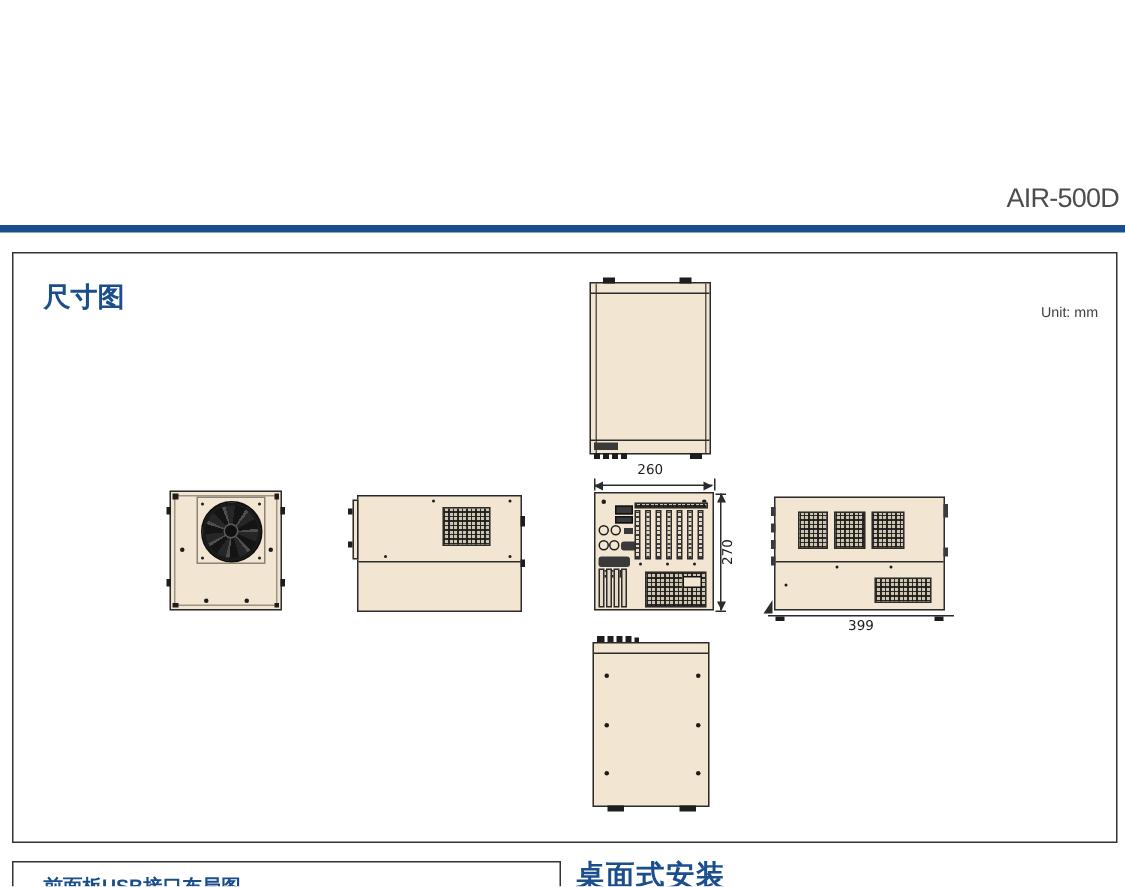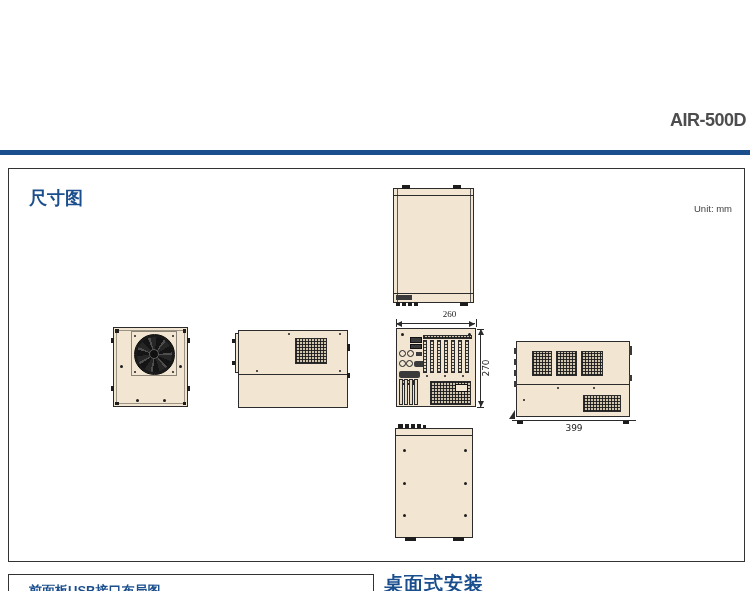--- a/index.html
+++ b/index.html
@@ -7,21 +7,21 @@
     --header-gray:#4d4d4f;
     --drawing-fill:#f2e6d2;
     --line:#2b2b2b;
   }
   *{margin:0;padding:0;box-sizing:border-box;}
   html,body{background:#fff;}
   .page{position:relative;width:750px;height:591px;background:#fff;overflow:hidden;
         font-family:"Liberation Sans",sans-serif;}
   .a{position:absolute;}
 
-  .product-title{top:110px;right:4px;font-size:18px;font-weight:bold;
+  .product-title{top:122px;right:4px;font-size:18px;font-weight:normal;
 ary    color:var(--header-gray);letter-spacing:-.5px;color:var(--header-gray);}
   .header-rule{top:150px;left:0;width:750px;height:5px;background:var(--accent-blue);}
 
   .panel{top:168px;left:8px;width:737px;height:394px;border:1.5px solid #333;background:#fff;}
   .sec-title{color:var(--accent-blue);font-weight:bold;}
   .dims-title{top:17px;left:20px;font-size:18px;}
   .unit-label{top:34px;right:12px;font-size:9.5px;color:#3f3f3f;}
 
   .body-fill{background:var(--drawing-fill);border:1.5px solid var(--line);}
   .hatch{background-color:#cfc4ae;border:1px solid var(--line);
@@ -84,21 +84,21 @@
     <div class="a vline" style="right:2.5px;top:0;height:100%;"></div>
     <div class="a hline" style="left:0;top:104px;width:100%;"></div>
     <div class="a gray" style="left:2px;top:106px;width:16px;height:5px;"></div>
     <div class="a dark" style="left:2px;bottom:-4px;width:4px;height:4px;"></div>
     <div class="a dark" style="left:8px;bottom:-4px;width:4px;height:4px;"></div>
     <div class="a dark" style="left:14px;bottom:-4px;width:4px;height:4px;"></div>
     <div class="a dark" style="left:20px;bottom:-4px;width:4px;height:4px;"></div>
     <div class="a dark" style="left:66px;bottom:-3.5px;width:8px;height:3.5px;"></div>
   </div>
 
-  <div class="a dim-label" style="left:409px;top:309px;width:81px;font-family:Liberation Serif, serif;">260</div>
+  <div class="a dim-label" style="left:393px;top:309px;width:81px;">260</div>
   <div class="a dim-h" style="left:396px;top:323px;width:79px;"></div>
   <div class="a tick-v" style="left:395.5px;top:319px;height:8px;"></div>
   <div class="a tick-v" style="left:475.5px;top:319px;height:8px;"></div>
 
   <div class="a body-fill" style="left:396px;top:328px;width:80px;height:79px;">
     <div class="a dot" style="left:4px;top:4px;"></div>
     <div class="a dot" style="left:71px;top:4px;"></div>
     <div class="a gray" style="left:13px;top:8px;width:12px;height:5.5px;border:1px solid #111;"></div>
     <div class="a gray" style="left:13px;top:14.5px;width:12px;height:5.5px;border:1px solid #111;"></div>
     <div class="a circ" style="left:2px;top:21px;width:7px;height:7px;"></div>
@@ -164,21 +164,21 @@
     <div class="a dot2" style="left:100px;top:2px;"></div>
     <div class="a dot2" style="left:17px;top:39px;"></div>
     <div class="a dot2" style="left:100px;top:39px;"></div>
     <div class="a" style="left:-4.5px;top:2px;width:4px;height:40px;background:var(--drawing-fill);border:1px solid var(--line);"></div>
     <div class="a dark" style="left:-7.5px;top:8px;width:3px;height:4px;"></div>
     <div class="a dark" style="left:-7.5px;top:30px;width:3px;height:4px;"></div>
     <div class="a dark" style="right:-2.5px;top:13px;width:2.5px;height:7px;"></div>
     <div class="a dark" style="right:-2.5px;top:42px;width:2.5px;height:5px;"></div>
   </div>
 
-  <div class="a body-fill" style="left:516px;top:331px;width:114px;height:76px;margin-top:10px;">
+  <div class="a body-fill" style="left:516px;top:331px;width:114px;height:76px;">
     <div class="a hatch" style="left:15px;top:9px;width:20px;height:25px;"></div>
     <div class="a hatch" style="left:39px;top:9px;width:21px;height:25px;"></div>
     <div class="a hatch" style="left:64px;top:9px;width:22px;height:25px;"></div>
     <div class="a hline" style="left:0;top:42px;width:100%;"></div>
     <div class="a hatch" style="left:66px;top:53px;width:38px;height:17px;"></div>
     <div class="a dot2" style="left:40px;top:45px;"></div>
     <div class="a dot2" style="left:76px;top:45px;"></div>
     <div class="a dot2" style="left:6px;top:57px;"></div>
     <div class="a gray" style="left:-3.5px;top:6px;width:3.5px;height:6px;"></div>
     <div class="a gray" style="left:-3.5px;top:17px;width:3.5px;height:6px;"></div>

